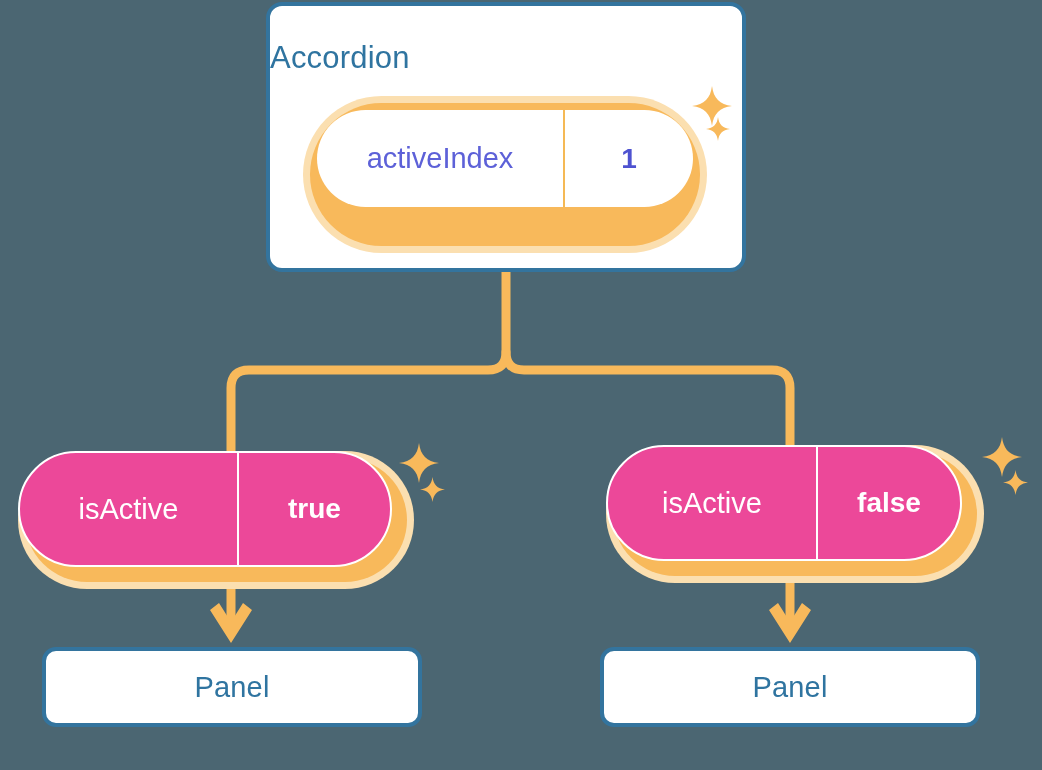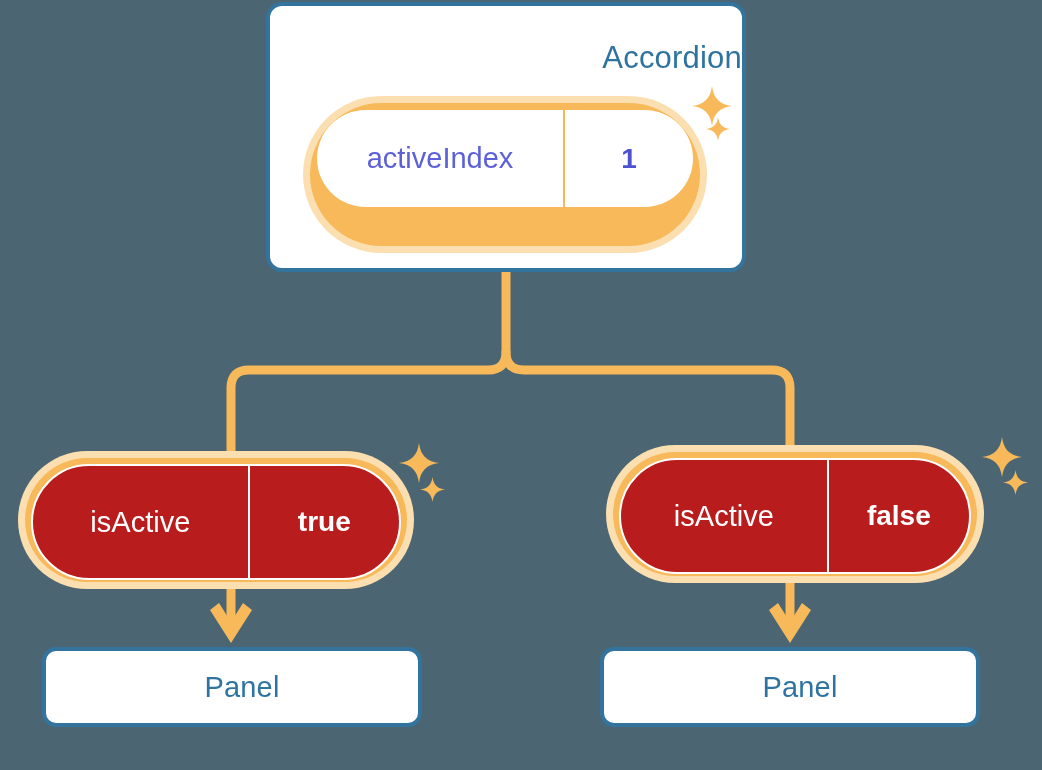--- a/index.html
+++ b/index.html
@@ -36,23 +36,22 @@
     background: #ffffff;
     border: 4px solid #33749e;
     border-radius: 14px;
     box-sizing: border-box;
   }
   .card-title {
     color: #2f74a0;
     font-size: 31px;
     font-weight: 400;
     letter-spacing: 0.2px;
-    text-align: right;
+    text-align: left;
     white-space: nowrap;
-    padding-left: 20px;
   }
 
   #accordion-card {
     left: 266px;
     top: 2px;
     width: 480px;
     height: 270px;
     border-radius: 16px;
   }
   #accordion-card .card-title {
@@ -116,22 +115,21 @@
   }
   .pill-white .pill-val {
     color: #4e52d0;
     font-size: 28px;
     font-weight: 700;
     border-left: 2px solid #f5b955;
   }
 
   
   .pill-purple .pill-body {
-    margin: 13px;
-    background: #b91c1c;
+    background: #ec4899;
     border: 2px solid #ffffff;
     justify-content: space-between;
   }
   .pill-purple .pill-key {
     color: #ffffff;
     font-size: 29px;
     font-weight: 400;
   }
   .pill-purple .pill-val {
     color: #ffffff;

